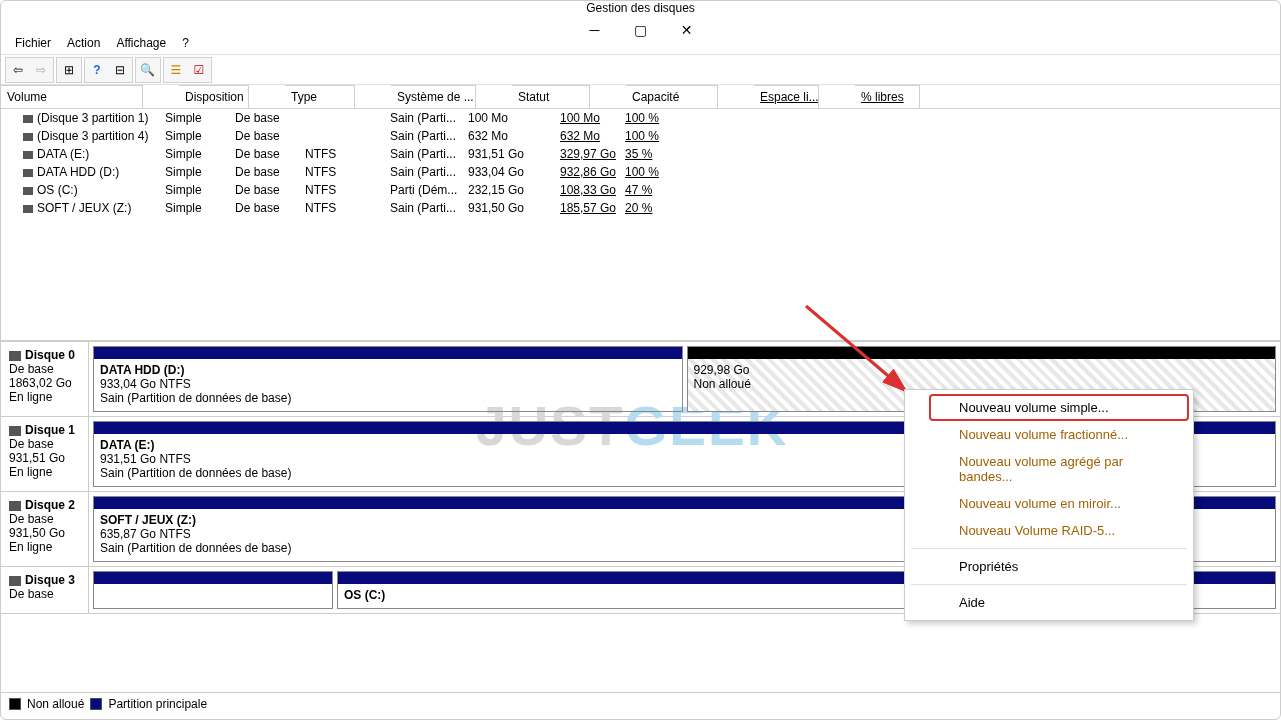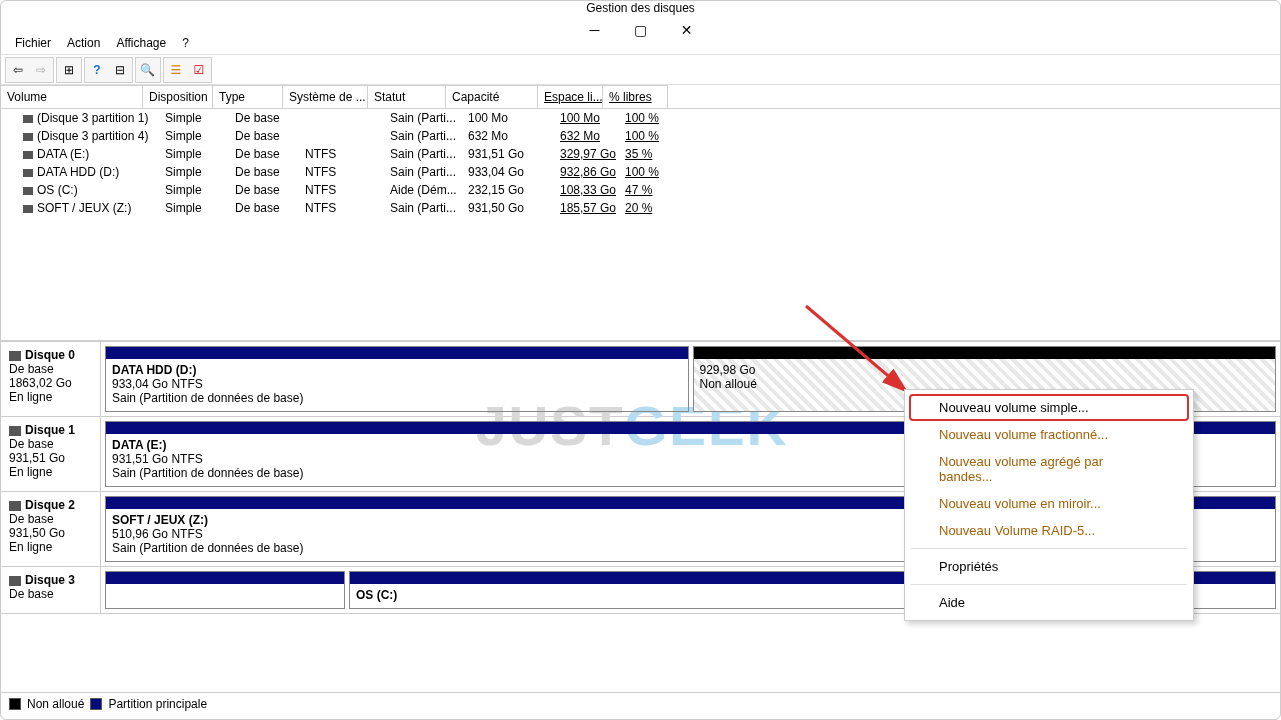--- a/index.html
+++ b/index.html
@@ -11,45 +11,45 @@
 .win-controls { display: flex; }
 .win-btn { width: 46px; height: 30px; display: flex; align-items: center; justify-content: center; font-size: 14px; color: #000; }
 
 .menubar { height: 24px; display: flex; align-items: center; padding: 0 6px; border-bottom: 1px solid #e0e0e0; }
 .menubar span { padding: 2px 8px; }
 
 .toolbar { height: 30px; display: flex; align-items: center; padding: 2px 4px; border-bottom: 1px solid #e0e0e0; gap: 2px; }
 .tool-group { display: flex; align-items: center; border: 1px solid #d0d0d0; background: #f6f6f6; padding: 1px; gap: 1px; }
 .tool-btn { width: 22px; height: 22px; display: flex; align-items: center; justify-content: center; }
 
-.list-header { display: flex; border-bottom: 1px solid #d0d0d0; background: #fff; }
+.list-header { display: flex; border-bottom: 1px solid #d0d0d0; background: #fff; gap: 36px; }
 .list-header .col { border-right: 1px solid #d0d0d0; border-top: 1px solid #d0d0d0; padding: 4px 6px; font-size: 12px; white-space: nowrap; overflow: hidden; }
 .list-body { border-bottom: 1px solid #d0d0d0; height: 232px; position: relative; }
 .row { display: flex; padding: 1px 16px; }
 .row .cell { padding: 1px 6px; font-size: 12px; white-space: nowrap; overflow: hidden; }
 .drive-icon::before { content: ""; display:inline-block; width:10px; height:8px; background:#555; margin-right:4px; vertical-align:middle; }
 
 .watermark { position:absolute; top:285px; left:475px; font-size:55px; font-weight:800; letter-spacing:2px; pointer-events:none; user-select:none; }
 .watermark .g1 { color:#d8d8d8; }
 .watermark .g2 { color:#b5dcf0; }
 
 .graphical { border-top:1px solid #ccc; overflow:hidden; max-height:335px; }
 .disk-row { display:flex; border-bottom:1px solid #ccc; }
-.disk-label { width:100px; border-right:1px solid #ccc; padding:6px 8px; font-size:12px; }
+.disk-label { width:88px; border-right:1px solid #ccc; padding:6px 8px; font-size:12px; }
 .disk-label .dname { font-weight:bold; }
 .disk-label .dicon::before { content:""; display:inline-block; width:12px; height:10px; background:#555; margin-right:4px; vertical-align:middle; }
 .disk-parts { flex:1; display:flex; gap:4px; padding:4px; }
 .part-box { flex:1; border:1px solid #888; position:relative; padding:16px 6px 6px 6px; font-size:12px; }
 .part-strip { position:absolute; top:0; left:0; right:0; height:12px; }
 .part-strip.primary { background:#060a7a; }
 .part-strip.unalloc { background:#000; }
 .part-box.hatched { background: repeating-linear-gradient(45deg,#fff,#fff 4px,#e8e8e8 4px,#e8e8e8 8px); }
 
 .context-menu { position:absolute; top:388px; left:903px; width:290px; background:#fff; border:1px solid #ccc; box-shadow:3px 3px 6px rgba(0,0,0,0.2); padding:4px; z-index:100; }
-.context-menu .item { padding:6px 30px; font-size:13px; }
+.context-menu .item { padding:6px 30px; font-size:13px;margin-left:20px; }
 .context-menu .sep { height:1px; background:#e0e0e0; margin:4px 2px; }
 .context-menu .disabled { color:#a16207; }
 .context-menu .highlight { border:2px solid #d93030; border-radius:4px; background:#fff; padding:4px 28px; }
 
 .legend { display:flex; align-items:center; padding:4px 8px; border-top:1px solid #ccc; gap:6px; font-size:12px; position:absolute; bottom:4px; left:0; right:0; background:#fff; }
 .legend-box { width:12px; height:12px; border:1px solid #555; display:inline-block; }
 .legend-box.unalloc { background:#000; }
 .legend-box.primary { background:#060a7a; }
 
 .arrow-svg { position:absolute; top:300px; left:800px; pointer-events:none; z-index:99; }
@@ -157,21 +157,21 @@
       <div class="cell c4">Sain (Parti...</div>
       <div class="cell c5">933,04 Go</div>
       <div class="cell c6">932,86 Go</div>
       <div class="cell c7">100 %</div>
     </div>
     <div class="row">
       <div class="cell c0 drive-icon">OS (C:)</div>
       <div class="cell c1">Simple</div>
       <div class="cell c2">De base</div>
       <div class="cell c3">NTFS</div>
-      <div class="cell c4">Aide (Dém...</div>
+      <div class="cell c4">Parti (Dém...</div>
       <div class="cell c5">232,15 Go</div>
       <div class="cell c6">108,33 Go</div>
       <div class="cell c7">47 %</div>
     </div>
     <div class="row">
       <div class="cell c0 drive-icon">SOFT / JEUX (Z:)</div>
       <div class="cell c1">Simple</div>
       <div class="cell c2">De base</div>
       <div class="cell c3">NTFS</div>
       <div class="cell c4">Sain (Parti...</div>
@@ -223,21 +223,21 @@
       <div class="disk-label">
         <div class="dname"><span class="dicon"></span>Disque 2</div>
         <div>De base</div>
         <div>931,50 Go</div>
         <div>En ligne</div>
       </div>
       <div class="disk-parts">
         <div class="part-box">
           <div class="part-strip primary"></div>
           <div style="font-weight:bold">SOFT / JEUX  (Z:)</div>
-          <div>510,96 Go NTFS</div>
+          <div>635,87 Go NTFS</div>
           <div>Sain (Partition de données de base)</div>
         </div>
       </div>
     </div>
     <div class="disk-row">
       <div class="disk-label">
         <div class="dname"><span class="dicon"></span>Disque 3</div>
         <div>De base</div>
         <div></div>
         <div></div>

